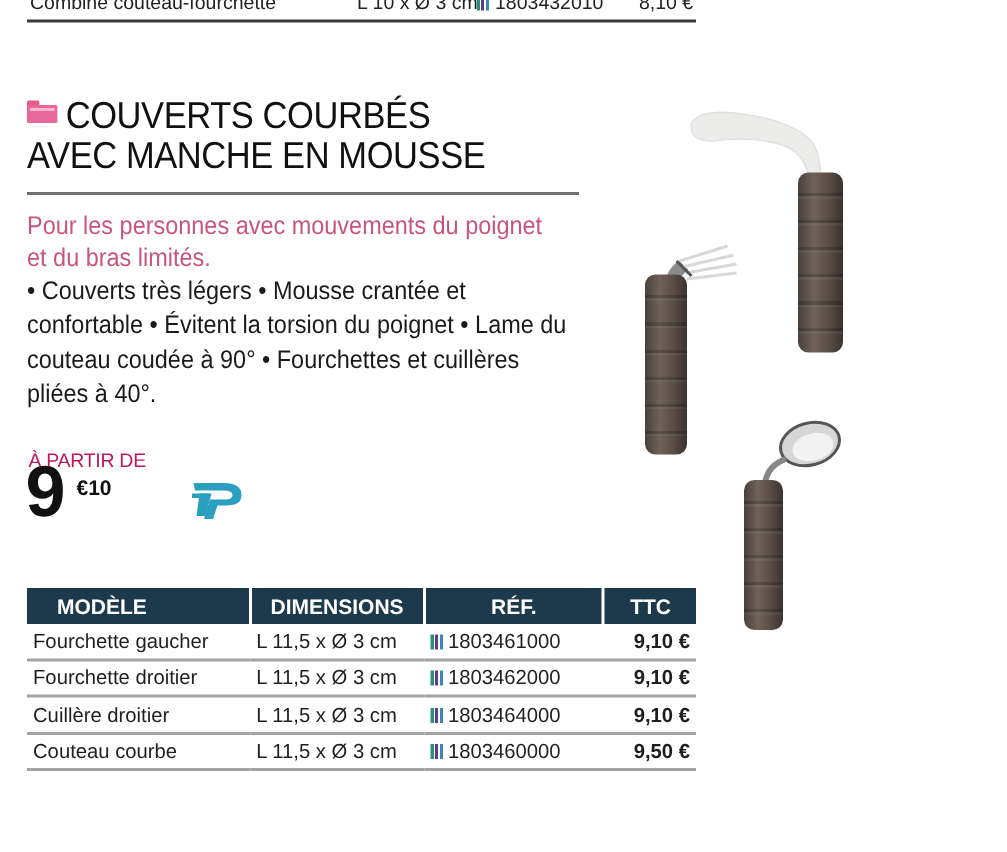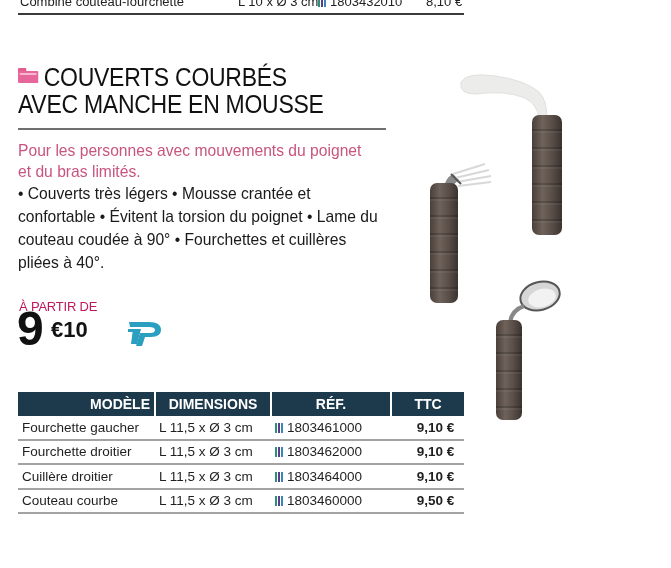--- a/index.html
+++ b/index.html
@@ -17,30 +17,30 @@
   .folder-icon .body { position:absolute; left:0; top:3px; width:22px; height:12px; background:#e8679a; border-radius:1px; }
   .folder-icon .lip { position:absolute; left:2px; top:5px; width:18px; height:2px; background:#f7b8cf; }
   .title { font-size:25px; font-weight:400; line-height:27px; letter-spacing:-0.3px; color:#111; text-transform:uppercase; transform:scaleX(0.92); transform-origin:left; white-space:nowrap; }
   .title-rule { position:absolute; left:18px; top:128px; width:368px; height:2px; background:#6f6f6f; }
 
   .subtitle { position:absolute; left:18px; top:140px; width:380px; font-size:17px; line-height:21px; color:#c9557f; transform:scaleX(0.92); transform-origin:left; }
   .desc { position:absolute; left:18px; top:182px; width:400px; font-size:17px; line-height:23px; color:#1a1a1a; transform:scaleX(0.92); transform-origin:left; }
 
   .from-label { position:absolute; left:19px; top:299px; font-size:13px; color:#be185d; letter-spacing:-0.2px; }
   .price-big { position:absolute; left:17px; top:304px; font-size:48px; font-weight:700; color:#111; line-height:50px; }
-  .price-small { position:absolute; left:51px; top:317px; font-size:22px; font-weight:700; color:#111; }
+  .price-small { position:absolute; left:51px; top:317px; font-size:14px; font-weight:700; color:#111; }
 
   .logo { position:absolute; left:127px; top:319px; width:125px; height:44px; }
   .logo-text { position:absolute; left:22px; top:22px; font-size:10px; font-weight:700; font-style:italic; color:#1f3d8f; line-height:10px; letter-spacing:0.3px; }
 
   
   .tbl { position:absolute; left:18px; top:392px; width:446px; border-collapse:collapse; font-size:13.5px; }
   .tbl th { background:#1d3a4c; color:#ffffff; font-weight:700; height:24px; padding:0 4px; font-size:14px; border-right:2px solid #ffffff; transform-origin:left; }
   .tbl th:last-child { border-right:none; }
-  .tbl th.c-model { text-align:right; padding-left:8px; }
+  .tbl th.c-model { text-align:left; padding-left:20px; }
   .tbl td { height:22.5px; padding:0 4px; border-bottom:2px solid #a3a3a3; white-space:nowrap; color:#1f1f1f; }
   .tbl td.ttc { text-align:center; padding-left:20px;font-weight:bold; }
   .ref-bars { display:inline-block; width:9px; height:10px; margin-right:3px; vertical-align:-1px; background:linear-gradient(90deg,#2a8f7b 0 2px,transparent 2px 3px,#5b3b8c 3px 5px,transparent 5px 6px,#3a86b8 6px 8px,transparent 8px); }
 
   
   .utensil { position:absolute; }
   .handle { position:absolute; background:linear-gradient(90deg,#4a403a 0%,#6e625a 35%,#5b5049 65%,#3b332f 100%); border-radius:7px; }
   .handle::after { content:""; position:absolute; inset:0; border-radius:7px; background:repeating-linear-gradient(180deg,rgba(0,0,0,0) 0 14px,rgba(0,0,0,0.18) 14px 16px,rgba(255,255,255,0.05) 16px 18px); }
 </style>
 </head>

